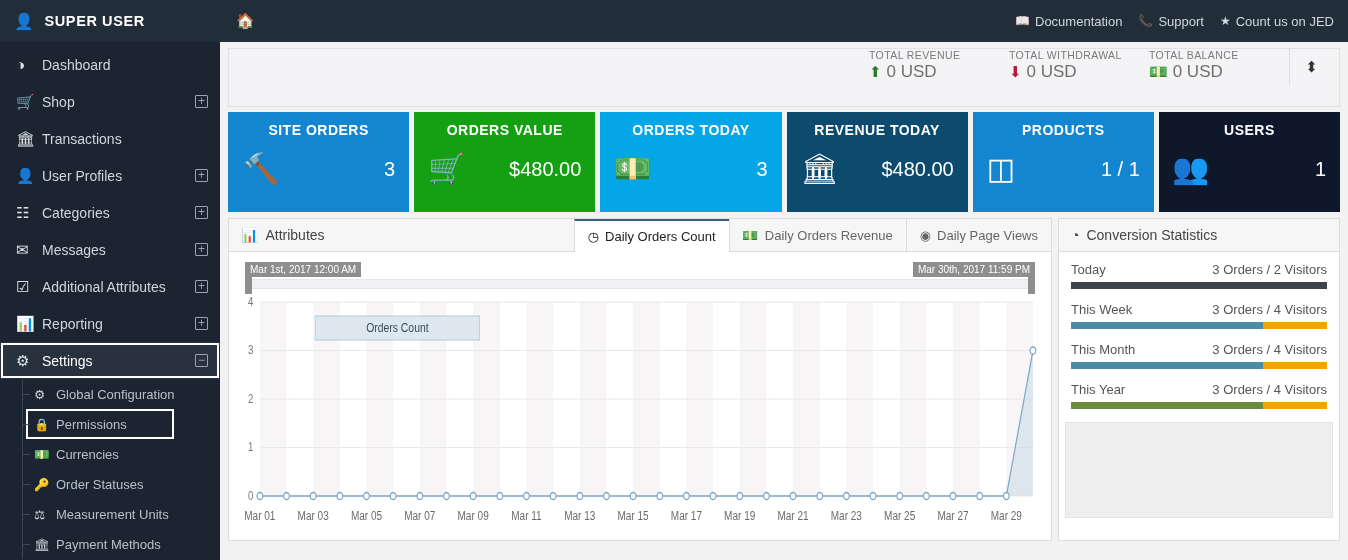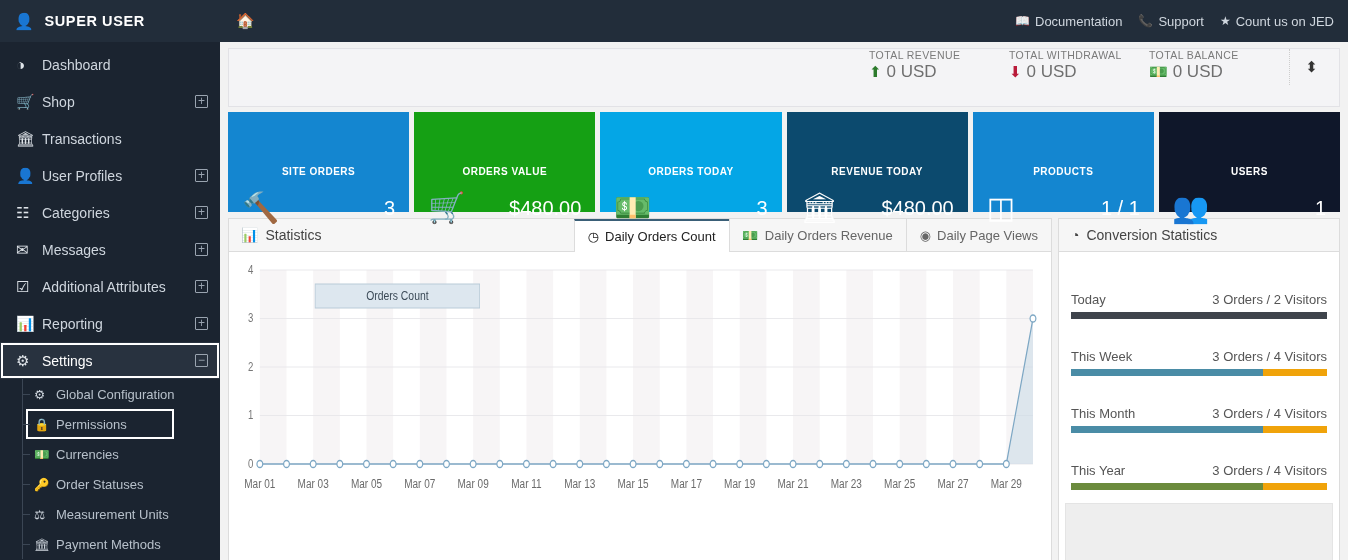--- a/index.html
+++ b/index.html
@@ -88,21 +88,21 @@
   .t-ic { font-size: 15px; }
   .t-ic.up { color: #2c7a2c; }
   .t-ic.down { color: #b91b3a; }
   .t-ic.bal { color: #3b8fc7; }
   .sorter { width: 44px; display: flex; align-items: center; justify-content: center;
             border-left: 1px dotted #cdcdcd; height: 36px; color: #333; font-size: 15px; cursor: pointer; }
 
   
   .tiles { display: flex; gap: 5px; margin-top: 5px; }
   .tile { flex: 1; height: 100px; color: #fff; position: relative; padding: 10px 14px; cursor: pointer; }
-  .tile .t-title { text-align: center; font-size: 10px; letter-spacing: .5px; font-weight: 600; margin-top: 44px; }
+  .tile .t-title { text-align: center; font-size: 14px; letter-spacing: .5px; font-weight: 600; }
   .tile .t-body { display: flex; align-items: center; justify-content: space-between; margin-top: 16px; }
   .tile .t-icon { font-size: 30px; line-height: 1; }
   .tile .t-num { font-size: 20px; }
 
   
   .panels { display: flex; gap: 6px; margin-top: 6px; }
   .panel-left { flex: 1; background: #fff; border: 1px solid #dcdcdc; }
   .panel-right { width: 282px; background: #fff; border: 1px solid #dcdcdc; }
 
   .tabs-row { display: flex; align-items: stretch; height: 33px; background: #f6f6f6; border-bottom: 1px solid #dcdcdc; }
@@ -119,21 +119,21 @@
   .range-track { position: absolute; left: 0; right: 0; top: 17px; height: 10px; background: #f2f2f4; border: 1px solid #e6e6e8; }
   .range-handle { position: absolute; top: 13px; width: 7px; height: 19px; background: #8e8e8e; }
   .range-lbl { position: absolute; top: 0; background: #8e8e8e; color: #fff; font-size: 10px; padding: 2px 5px; white-space: nowrap; }
 
   .plot { position: relative; height: 240px; margin-top: 2px; }
   .plot svg { display: block; }
 
   
   .conv-body { padding: 10px 12px 0 12px; }
   .conv-row { margin-bottom: 13px; }
-  .conv-top { display: flex; justify-content: space-between; align-items: baseline; font-size: 13px; color: #555; margin-top: 30px; }
+  .conv-top { display: flex; justify-content: space-between; align-items: baseline; font-size: 13px; color: #555; }
   .conv-bar { height: 7px; margin-top: 5px; display: flex; }
   .placeholder-box { height: 96px; background: #eeeeee; border: 1px solid #e4e4e4; margin: 4px 6px 0 6px; }
 </style>
 </head>
 <body>
 
 <div class="app">
 
   <aside class="sidebar">
     <div class="brand">
@@ -305,37 +305,44 @@
           </div>
         </div>
       </div>
 
       <div class="panels">
 
         <section class="panel-left">
           <div class="tabs-row">
             <div class="panel-title">
               <span>📊</span>
-              <span>Statistics</span>
+              <span>Attributes</span>
             </div>
             <div class="tab active">
               <span>◷</span>
               <span>Daily Orders Count</span>
             </div>
             <div class="tab">
               <span>💵</span>
               <span>Daily Orders Revenue</span>
             </div>
             <div class="tab">
               <span>◉</span>
               <span>Daily Page Views</span>
             </div>
           </div>
 
           <div class="chart-wrap">
+            <div class="range">
+              <div class="range-track"></div>
+              <div class="range-lbl" style="left:0">Mar 1st, 2017 12:00 AM</div>
+              <div class="range-lbl" style="right:0">Mar 30th, 2017 11:59 PM</div>
+              <div class="range-handle" style="left:0"></div>
+              <div class="range-handle" style="right:0"></div>
+            </div>
             <div class="plot">
               <svg id="chart-svg" width="1000" height="240" viewBox="0 0 1000 240" preserveAspectRatio="none" style="width:100%;height:240px">
                   <rect x="26" y="8" width="33.241379310344826" height="194" fill="#f7f5f6"></rect>
                   <rect x="92.48275862068965" y="8" width="33.241379310344826" height="194" fill="#f7f5f6"></rect>
                   <rect x="158.9655172413793" y="8" width="33.241379310344826" height="194" fill="#f7f5f6"></rect>
                   <rect x="225.44827586206895" y="8" width="33.241379310344826" height="194" fill="#f7f5f6"></rect>
                   <rect x="291.9310344827586" y="8" width="33.241379310344826" height="194" fill="#f7f5f6"></rect>
                   <rect x="358.41379310344826" y="8" width="33.241379310344826" height="194" fill="#f7f5f6"></rect>
                   <rect x="424.8965517241379" y="8" width="33.241379310344826" height="194" fill="#f7f5f6"></rect>
                   <rect x="491.37931034482756" y="8" width="33.24137931034488" height="194" fill="#f7f5f6"></rect>

